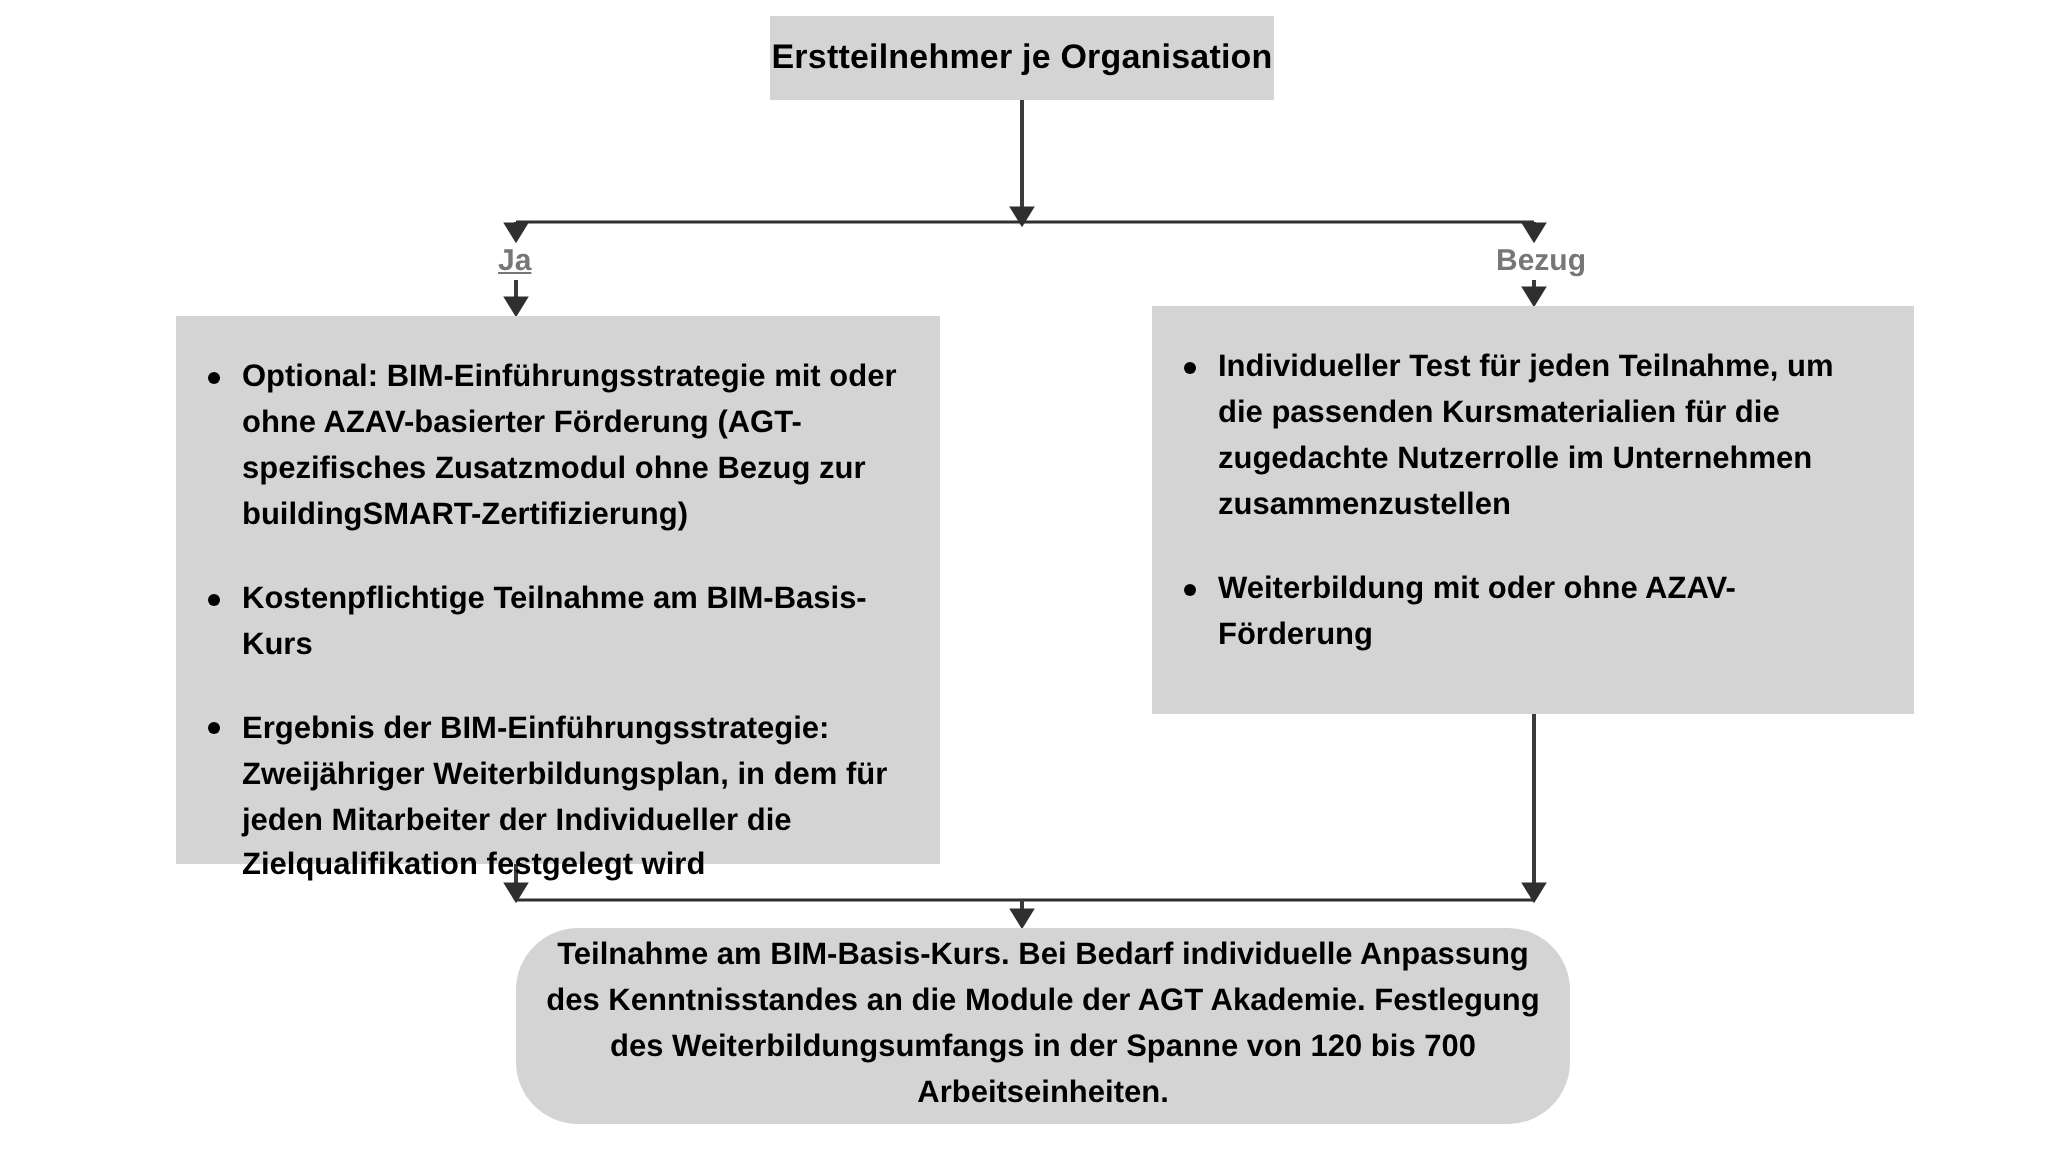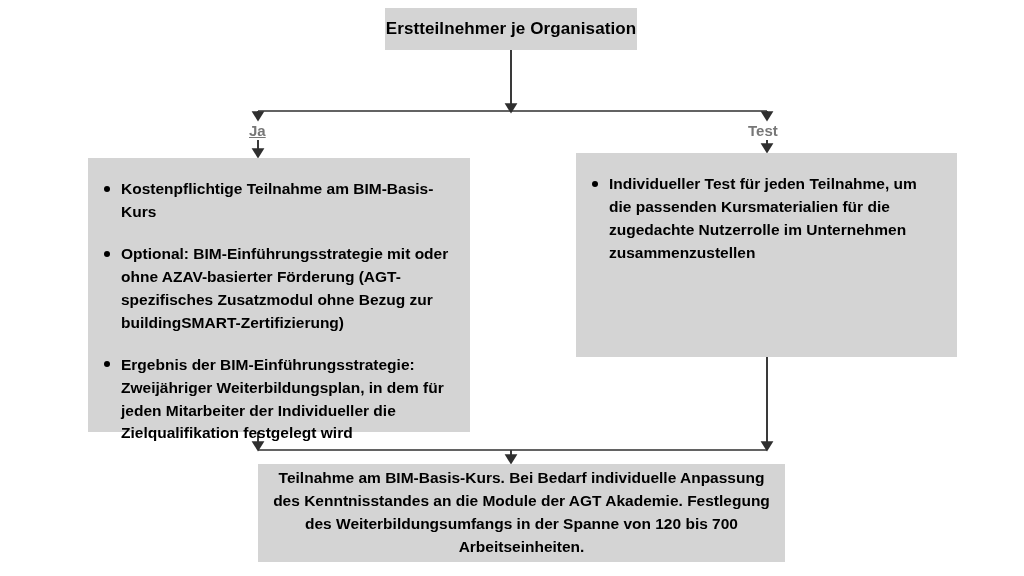--- a/index.html
+++ b/index.html
@@ -43,20 +43,21 @@
   }
   .node-center-text {
     display: flex;
     align-items: center;
     justify-content: center;
     text-align: center;
     font-size: 15.5px;
     font-weight: bold;
     line-height: 1.48;
     padding: 8px 14px;
+    border-radius: 31px;
   }
   .bullet-list {
     list-style: none;
     margin: 0;
     padding: 0;
   }
   .bullet-item {
     position: relative;
     padding-left: 17px;
     font-size: 15.5px;
@@ -137,45 +138,49 @@
       <line x1="258" y1="450" x2="767" y2="450" stroke="#2f2f2f" stroke-width="1.6"></line>
       <line x1="511" y1="450" x2="511" y2="461" stroke="#3a3a3a" stroke-width="2" marker-end="url(#arrow)"></line>
     </g>
   </svg>
 
   <div class="node node-title" id="node-root">
     <span>Erstteilnehmer je Organisation</span>
   </div>
 
   <div class="edge-label" id="label-yes">Ja</div>
-  <div class="edge-label" id="label-no">Test</div>
+  <div class="edge-label" id="label-no">Bezug</div>
 
   <div class="node node-list" id="node-yes">
     <ul class="bullet-list">
       <li class="bullet-item">
         <span class="dot"></span>
-        <span>Kostenpflichtige Teilnahme am BIM-Basis-Kurs</span>
+        <span>Optional: BIM-Einführungsstrategie mit oder ohne AZAV-basierter Förderung (AGT-spezifisches Zusatzmodul ohne Bezug zur buildingSMART-Zertifizierung)</span>
       </li>
       <li class="bullet-item">
         <span class="dot"></span>
-        <span>Optional: BIM-Einführungsstrategie mit oder ohne AZAV-basierter Förderung (AGT-spezifisches Zusatzmodul ohne Bezug zur buildingSMART-Zertifizierung)</span>
+        <span>Kostenpflichtige Teilnahme am BIM-Basis-Kurs</span>
       </li>
       <li class="bullet-item">
         <span class="dot"></span>
         <span>Ergebnis der BIM-Einführungsstrategie: Zweijähriger Weiterbildungsplan, in dem für jeden Mitarbeiter der Individueller die Zielqualifikation festgelegt wird</span>
       </li>
     </ul>
   </div>
 
   <div class="node node-list" id="node-no">
     <ul class="bullet-list">
       <li class="bullet-item">
         <span class="dot"></span>
         <span>Individueller Test für jeden Teilnahme, um die passenden Kursmaterialien für die zugedachte Nutzerrolle im Unternehmen zusammenzustellen</span>
       </li>
+      <li class="bullet-item">
+        <span class="dot"></span>
+        <span>Weiterbildung mit oder ohne AZAV-Förderung</span>
+      </li>
     </ul>
   </div>
 
   <div class="node node-center-text" id="node-outcome">
     <span>Teilnahme am BIM-Basis-Kurs. Bei Bedarf individuelle Anpassung des Kenntnisstandes an die Module der AGT Akademie. Festlegung des Weiterbildungsumfangs in der Spanne von 120 bis 700 Arbeitseinheiten.</span>
   </div>
 
 </div>
 
 </body></html>

